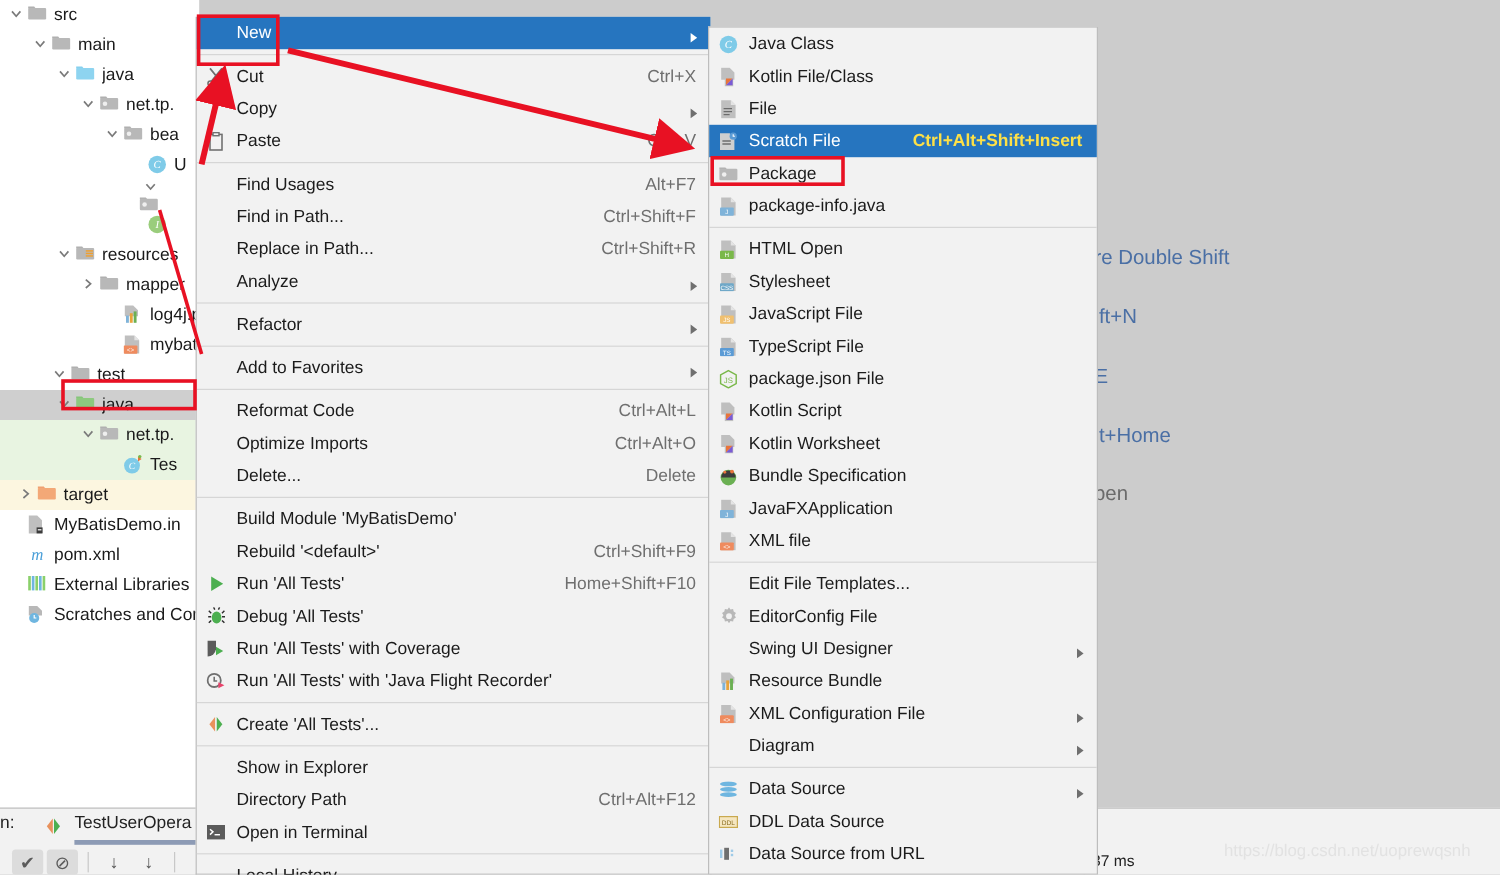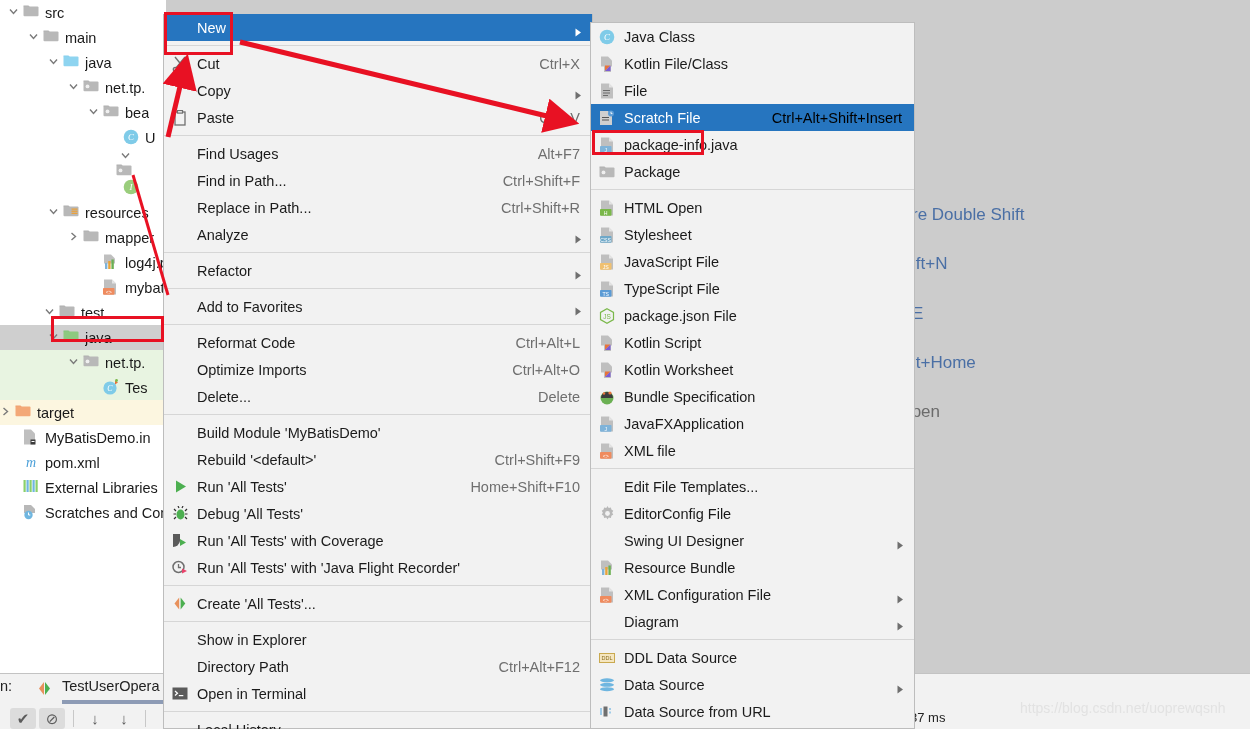--- a/index.html
+++ b/index.html
@@ -58,21 +58,21 @@
     background:#f2f2f2; border:1px solid #bdbdbd; border-top:none;
     font-size:14.5px; color:#1b1b1b;
   }
   .mi { position:relative; height:27px; display:flex; align-items:center; white-space:nowrap; }
   .mi .mico { position:absolute; left:5px; top:0; width:22px; height:27px;
               display:flex; align-items:center; justify-content:center; }
   .mi .mlabel { margin-left:33px; }
   .mi .mkey { position:absolute; right:12px; color:#6f6f6f; }
   .mi .marrow { position:absolute; right:10px; top:10px; }
   .mi.selected { background:#2675bf; color:#fff; }
-  .mi.selected .mkey { color:#000000; }
+  .mi.selected .mkey { color:#fde047;font-weight:bold; }
   .msep { height:1px; background:#d6d6d6; margin:4px 0; }
 
   
   .sub-menu {
     position:absolute; left:590px; top:22px; width:325px; height:707px;
     background:#f2f2f2; border:1px solid #bdbdbd;
     font-size:14.5px; color:#1b1b1b;
   }
   .sub-menu .mi .mlabel { }
 
@@ -274,21 +274,21 @@
         <div class="tree-row bg-green" style="padding-left: 88px;">
           <span class="arrow"></span>
           <span class="ico"><svg width="16" height="16" viewBox="0 0 16 16">
               <circle cx="7" cy="9" r="6.6" fill="#7fcbe8"></circle>
               <text x="7" y="12" font-size="8" fill="#fff" text-anchor="middle" font-family="Liberation Serif" font-style="italic">C</text>
               <path d="M12 1.5 l3 2 -3 2 z" fill="#e8743b"></path>
               <circle cx="13.5" cy="1.5" r="1.4" fill="#7ab84a"></circle>
             </svg></span>
           <span class="lbl">Tes</span>
         </div>
-        <div class="tree-row bg-cream" style="padding-left: 0;">
+        <div class="tree-row bg-cream" style="padding-left: 16px;">
           <span class="arrow">
             <svg width="11" height="11" viewBox="0 0 11 11">
               <path d="M3.5 2 L7.5 5.5 L3.5 9" stroke="#7a7a7a" stroke-width="1.4" fill="none"></path>
             </svg>
           </span>
           <span class="ico"><svg width="16" height="13" viewBox="0 0 16 13">
               <path d="M0.5 1.5 h5 l1.3 1.6 H0.5 z" fill="#f0a071"></path>
               <rect x="0.5" y="2.6" width="15" height="9.6" rx="1" fill="#f3a877"></rect>
             </svg></span>
           <span class="lbl">target</span>
@@ -569,38 +569,38 @@
               <rect x="3" y="9.5" width="7" height="1" fill="#555"></rect>
               <circle cx="12" cy="3.5" r="3" fill="#5b9bd5"></circle>
               <path d="M12 1.8 v1.8 h1.4" stroke="#fff" stroke-width="0.9" fill="none"></path>
             </svg>
           </span>
           <span class="mlabel">Scratch File</span>
           <span class="mkey">Ctrl+Alt+Shift+Insert</span>
         </div>
         <div class="mi">
           <span class="mico">
+            <svg width="16" height="13" viewBox="0 0 16 13">
+              <path d="M0.5 1.5 h5 l1.3 1.6 H0.5 z" fill="#b0b0b0"></path>
+              <rect x="0.5" y="2.6" width="15" height="9.6" rx="1" fill="#b8b8b8"></rect>
+              <circle cx="4.5" cy="7.4" r="1.9" fill="#efefef"></circle>
+            </svg>
+          </span>
+          <span class="mlabel">Package</span>
+        </div>
+        <div class="mi">
+          <span class="mico">
             <svg width="14" height="16" viewBox="0 0 14 16">
               <path d="M1 0.5 h8 l4 4 v11 H1 z" fill="#bfbfbf"></path>
               <path d="M9 0.5 l4 4 h-4 z" fill="#e4e4e4"></path>
               <rect x="0" y="9" width="11.5" height="6.8" rx="0.8" fill="#7fb3d9"></rect>
               <text x="5.7" y="14.5" font-size="5.2" fill="#fff" text-anchor="middle" font-family="Liberation Sans">J</text>
             </svg>
           </span>
           <span class="mlabel">package-info.java</span>
-        </div>
-        <div class="mi">
-          <span class="mico">
-            <svg width="16" height="13" viewBox="0 0 16 13">
-              <path d="M0.5 1.5 h5 l1.3 1.6 H0.5 z" fill="#b0b0b0"></path>
-              <rect x="0.5" y="2.6" width="15" height="9.6" rx="1" fill="#b8b8b8"></rect>
-              <circle cx="4.5" cy="7.4" r="1.9" fill="#efefef"></circle>
-            </svg>
-          </span>
-          <span class="mlabel">Package</span>
         </div>
         <div class="msep"></div>
         <div class="mi">
           <span class="mico">
             <svg width="14" height="16" viewBox="0 0 14 16">
               <path d="M1 0.5 h8 l4 4 v11 H1 z" fill="#bfbfbf"></path>
               <path d="M9 0.5 l4 4 h-4 z" fill="#e4e4e4"></path>
               <rect x="0" y="9" width="11.5" height="6.8" rx="0.8" fill="#7ab84a"></rect>
               <text x="5.7" y="14.5" font-size="5.2" fill="#fff" text-anchor="middle" font-family="Liberation Sans">H</text>
             </svg>
@@ -752,39 +752,39 @@
         </div>
         <div class="mi">
           <span class="mlabel">Diagram</span>
           <span class="marrow"><svg width="7" height="9" viewBox="0 0 7 9">
               <path d="M0.5 0.5 L6 4.5 L0.5 8.5 z" fill="#6f6f6f"></path>
             </svg></span>
         </div>
         <div class="msep"></div>
         <div class="mi">
           <span class="mico">
-            <svg width="16" height="12" viewBox="0 0 16 12">
-              <rect x="0.5" y="1.5" width="15" height="9" fill="#f5e6c0" stroke="#c9a94f"></rect>
-              <text x="8" y="8.2" font-size="5.5" fill="#8a6d1f" text-anchor="middle" font-family="Liberation Sans">DDL</text>
-            </svg>
-          </span>
-          <span class="mlabel">DDL Data Source</span>
-        </div>
-        <div class="mi">
-          <span class="mico">
             <svg width="16" height="14" viewBox="0 0 16 14">
               <ellipse cx="8" cy="2.3" rx="7" ry="2" fill="#6fb6e0"></ellipse>
               <ellipse cx="8" cy="6.8" rx="7" ry="2" fill="#6fb6e0"></ellipse>
               <ellipse cx="8" cy="11.2" rx="7" ry="2" fill="#6fb6e0"></ellipse>
             </svg>
           </span>
           <span class="mlabel">Data Source</span>
           <span class="marrow"><svg width="7" height="9" viewBox="0 0 7 9">
               <path d="M0.5 0.5 L6 4.5 L0.5 8.5 z" fill="#6f6f6f"></path>
             </svg></span>
+        </div>
+        <div class="mi">
+          <span class="mico">
+            <svg width="16" height="12" viewBox="0 0 16 12">
+              <rect x="0.5" y="1.5" width="15" height="9" fill="#f5e6c0" stroke="#c9a94f"></rect>
+              <text x="8" y="8.2" font-size="5.5" fill="#8a6d1f" text-anchor="middle" font-family="Liberation Sans">DDL</text>
+            </svg>
+          </span>
+          <span class="mlabel">DDL Data Source</span>
         </div>
         <div class="mi">
           <span class="mico">
             <svg width="16" height="13" viewBox="0 0 16 13">
               <rect x="1" y="3" width="2" height="7" fill="#9fcbe8"></rect>
               <rect x="4.5" y="1.5" width="4" height="10" fill="#6f6f6f"></rect>
               <rect x="10" y="3" width="2" height="2" fill="#9fcbe8"></rect>
               <rect x="10" y="6.5" width="2" height="2" fill="#9fcbe8"></rect>
             </svg>
           </span>

